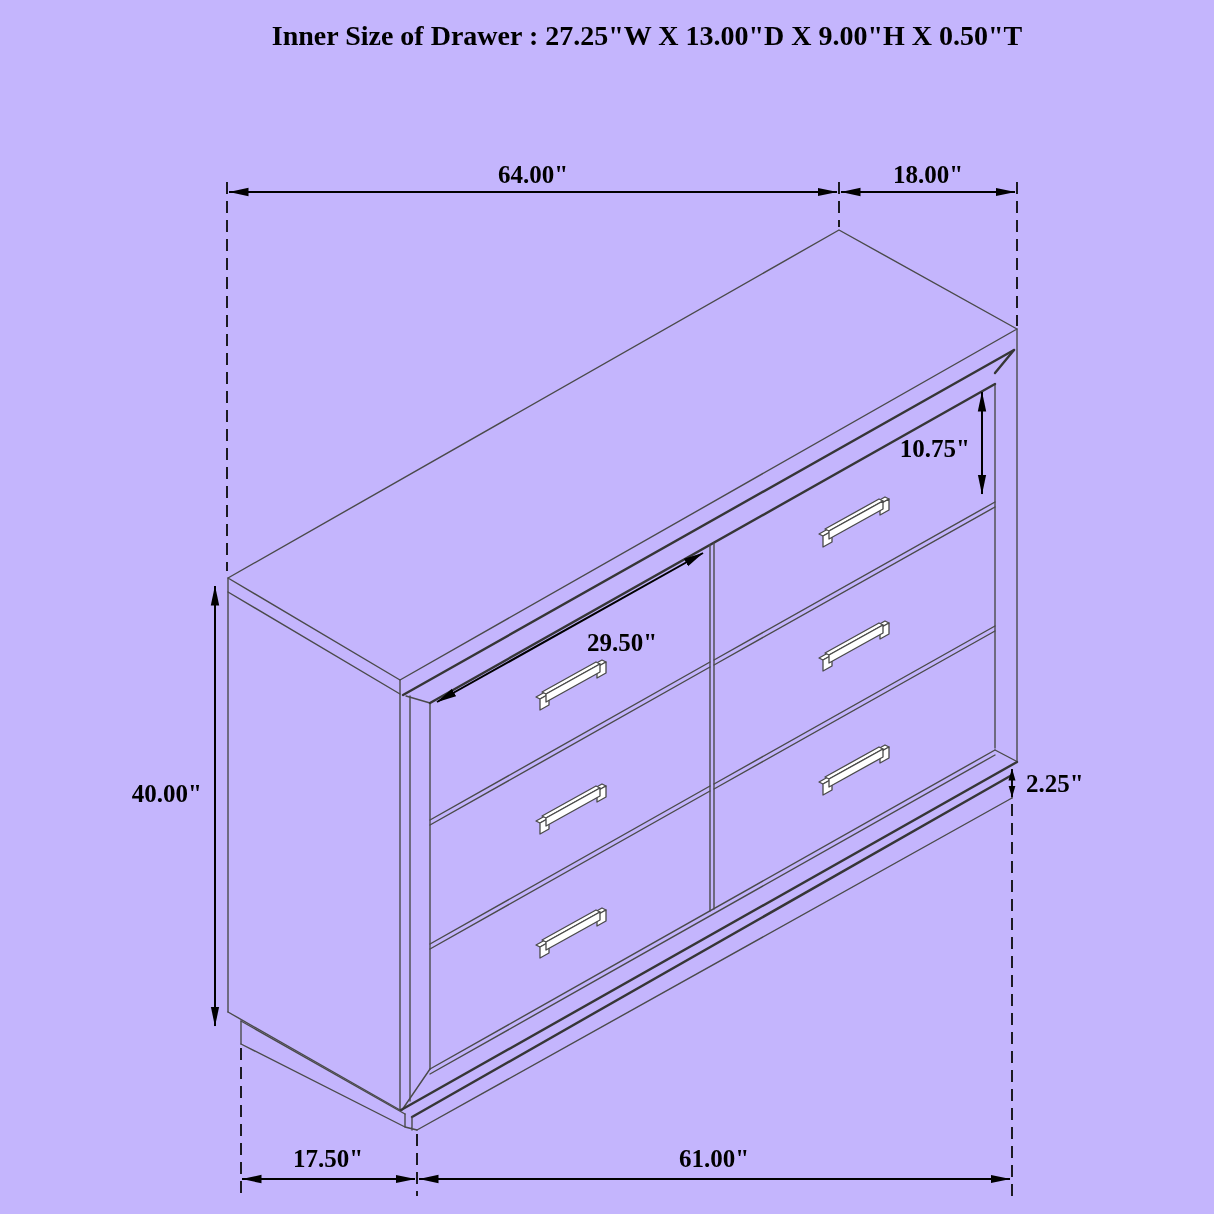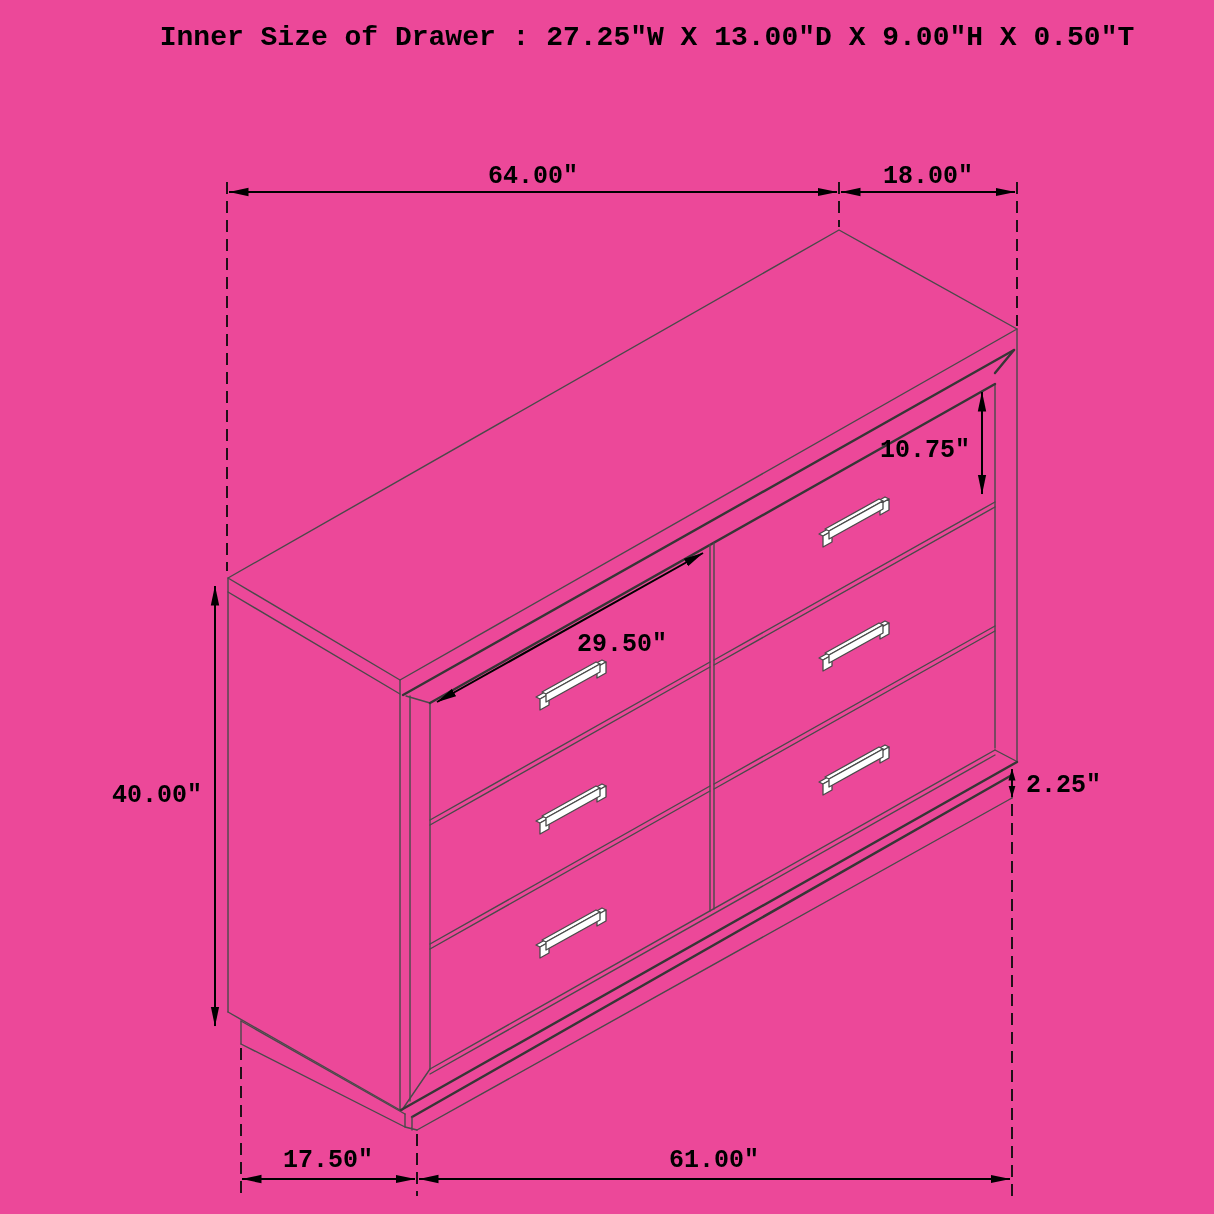--- a/index.html
+++ b/index.html
@@ -1,17 +1,17 @@
 <!DOCTYPE html>
 <html><head>
 <meta charset="utf-8">
 <style>
   html,body{margin:0;padding:0;background:#fff;}
-  .stage{position:relative;width:1214px;height:1214px;background:#ec4899;overflow:hidden;
-         font-family:Liberation Mono, monospace;}
+  .stage{position:relative;width:1214px;height:1214px;background:#c4b5fd;overflow:hidden;
+         font-family:Liberation Serif, serif;}
   svg{display:block;}
   .fur{stroke:#4a4a4a;stroke-width:1.4;fill:none;stroke-linejoin:round;stroke-linecap:round;}
   .acc{stroke:#363636;stroke-width:2.4;}
   .dimline{stroke:#000;stroke-width:2;fill:none;}
   .smline{stroke:#000;stroke-width:1.8;fill:none;}
   .ext{stroke:#0a0a0a;stroke-width:1.8;stroke-dasharray:12 7;fill:none;}
   .dim-label{font-weight:bold;font-size:25px;fill:#000;}
   .title-text{font-weight:bold;font-size:28px;fill:#000;}
   #handles polygon{fill:#fff;stroke:#4a4a4a;stroke-width:1.3;stroke-linejoin:round;}
 </style>

